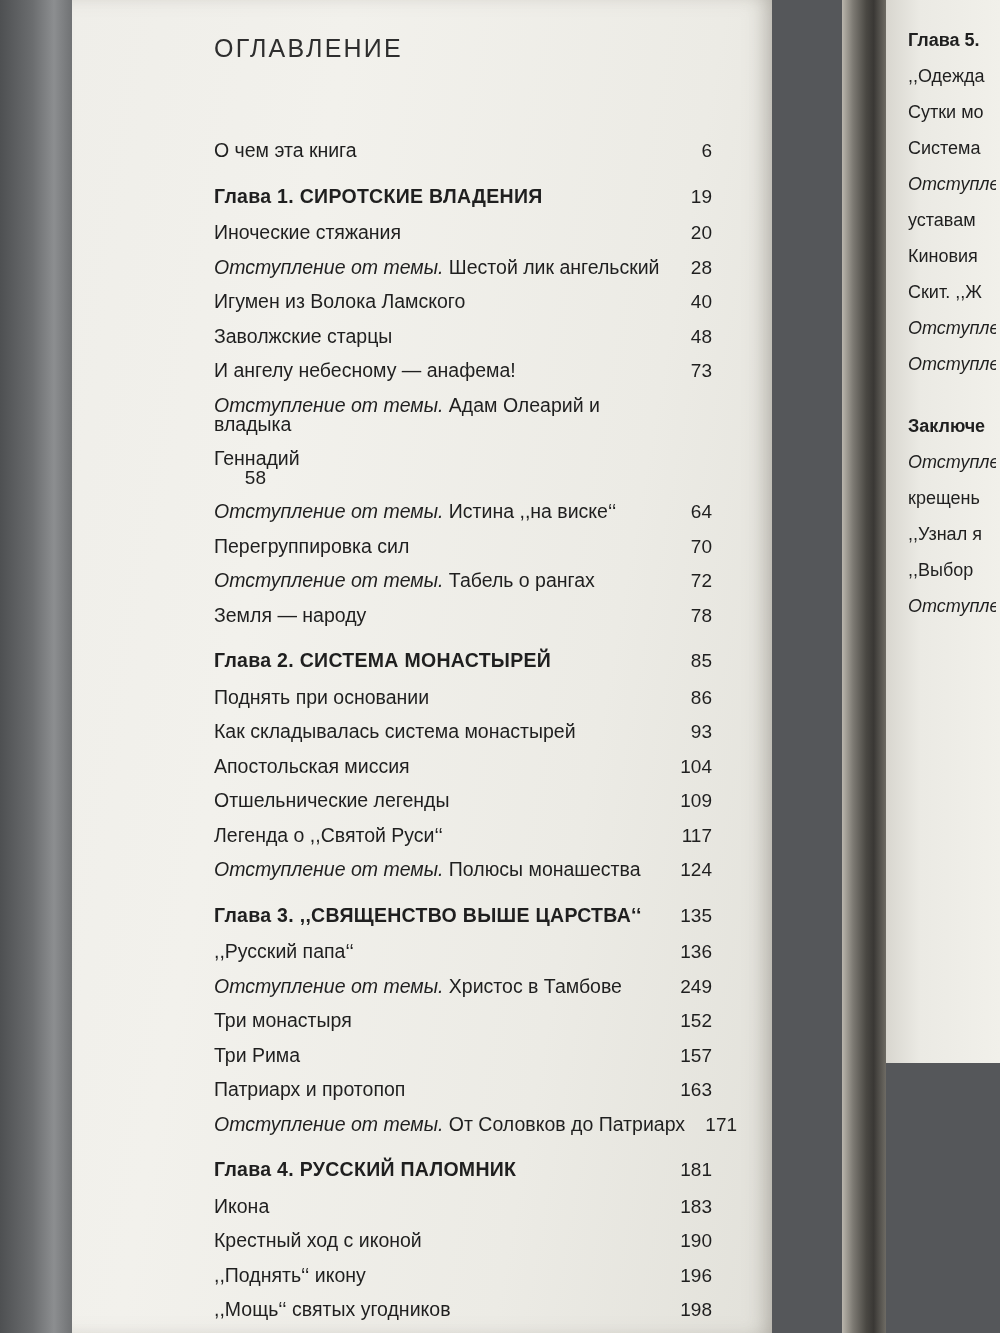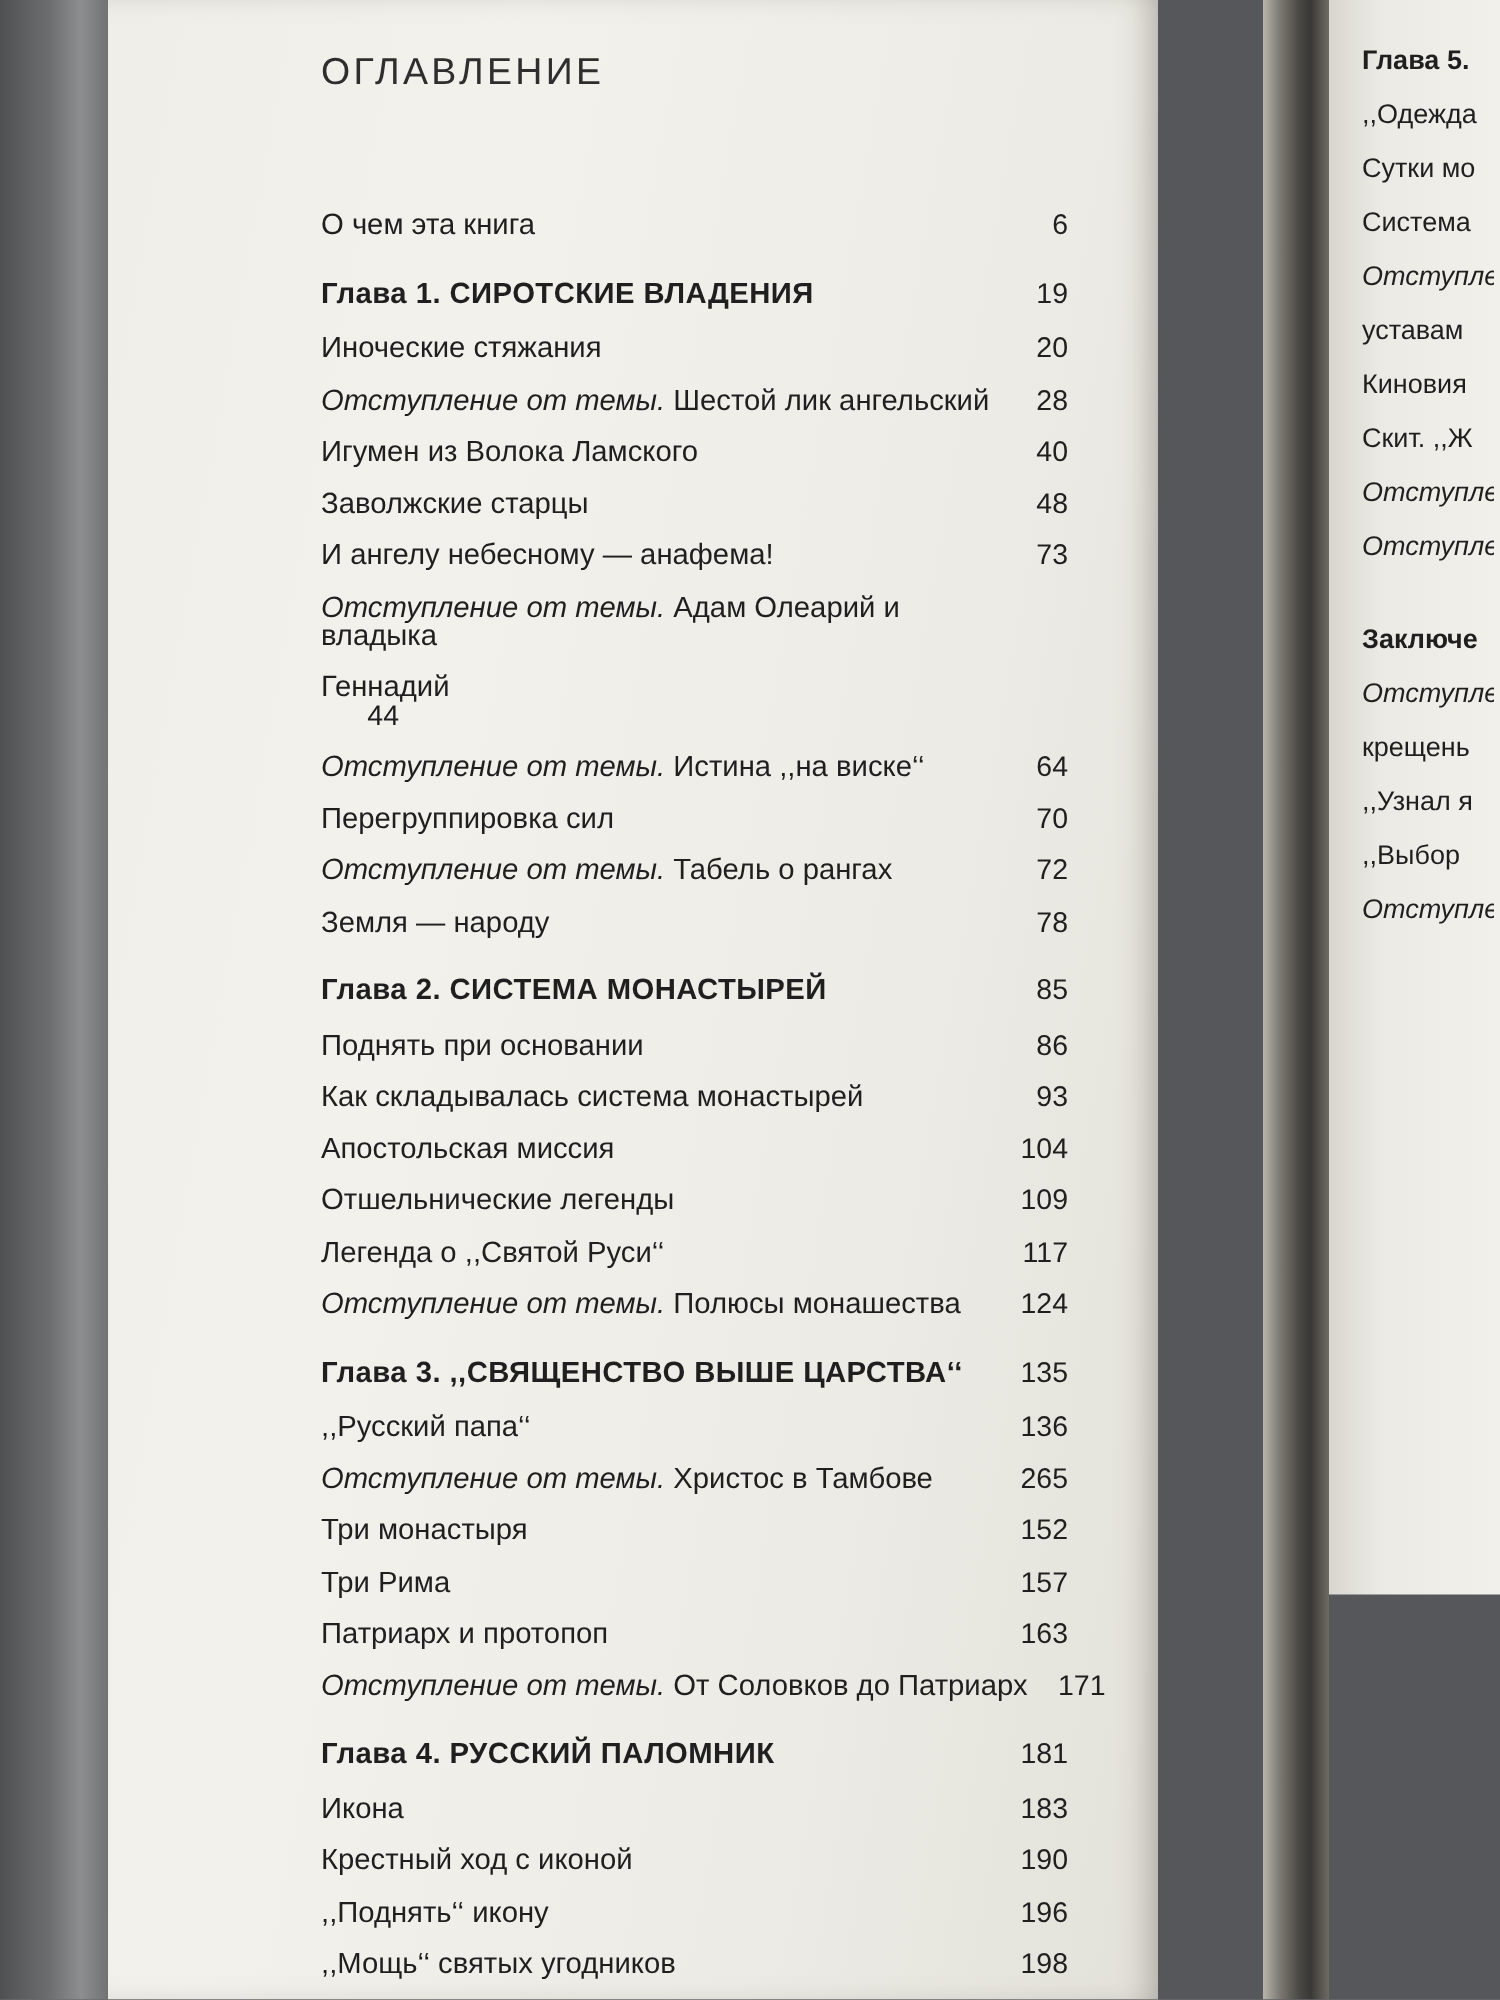--- a/index.html
+++ b/index.html
@@ -142,21 +142,21 @@
         </div>
         <div class="row two-line wrapped" style="display: block;">
           <div class="first">
             <span class="label digress"><i>Отступление от темы.</i><span class="rest"> Адам Олеарий и владыка</span></span>
             <span class="spacer"></span>
             <span class="pg"></span>
           </div>
           <div class="second" style="margin-top: 14px;">
             <span class="label">Геннадий</span>
             <span class="spacer"></span>
-            <span class="pg">44</span>
+            <span class="pg">58</span>
           </div>
         </div>
         <div class="row">
           <span class="label digress"><i>Отступление от темы.</i><span class="rest"> Истина ,,на виске‘‘</span></span>
           <span class="spacer"></span>
           <span class="pg">64</span>
         </div>
         <div class="row">
           <span class="label">Перегруппировка сил</span>
           <span class="spacer"></span>
@@ -213,21 +213,21 @@
           <span class="pg">135</span>
         </div>
         <div class="row">
           <span class="label">,,Русский папа‘‘</span>
           <span class="spacer"></span>
           <span class="pg">136</span>
         </div>
         <div class="row">
           <span class="label digress"><i>Отступление от темы.</i><span class="rest"> Христос в Тамбове</span></span>
           <span class="spacer"></span>
-          <span class="pg">265</span>
+          <span class="pg">249</span>
         </div>
         <div class="row">
           <span class="label">Три монастыря</span>
           <span class="spacer"></span>
           <span class="pg">152</span>
         </div>
         <div class="row">
           <span class="label">Три Рима</span>
           <span class="spacer"></span>
           <span class="pg">157</span>

